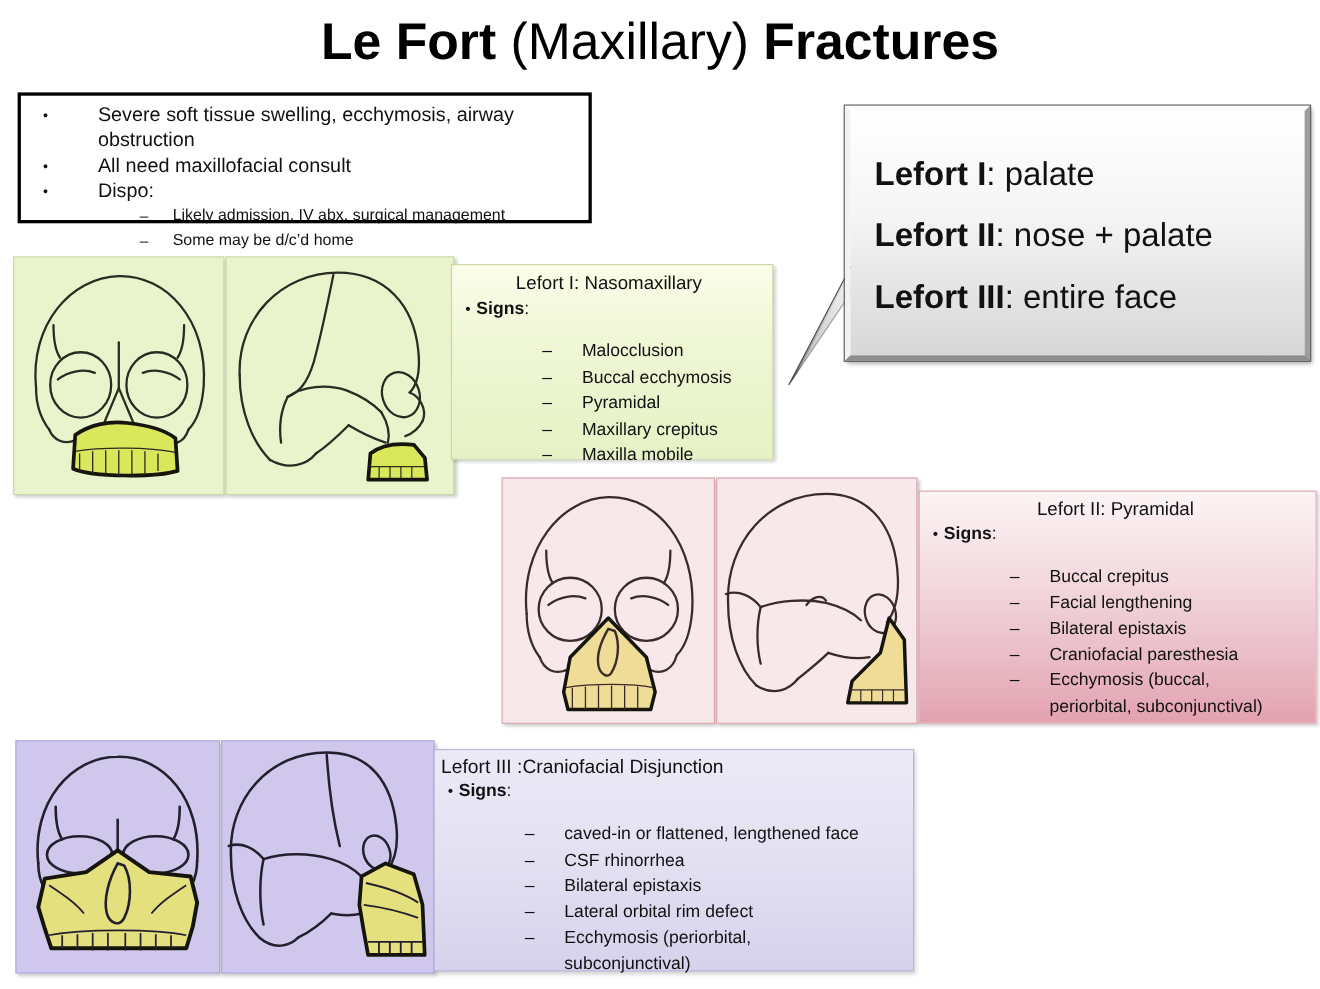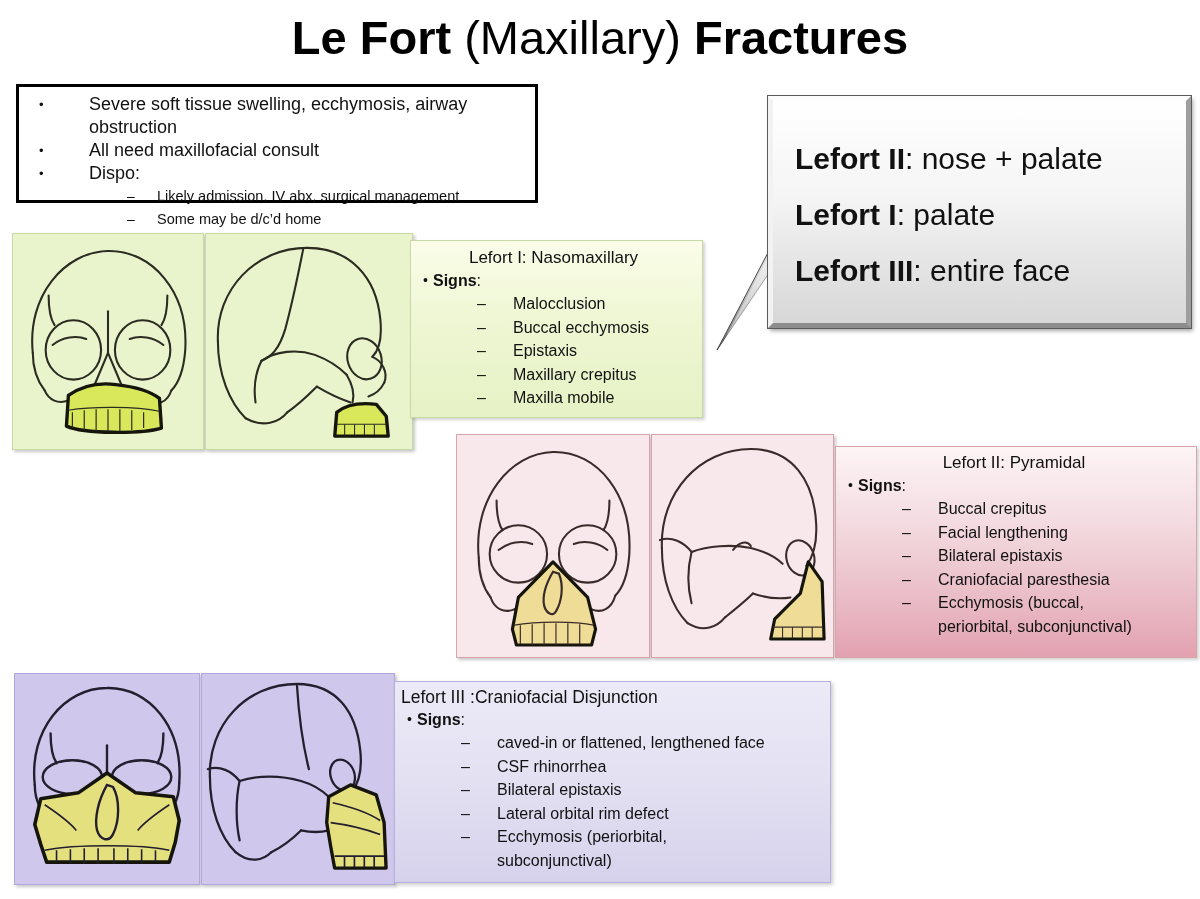--- a/index.html
+++ b/index.html
@@ -80,21 +80,21 @@
     overflow:visible;
   }
 
   
   .imgpanel{box-sizing:border-box;overflow:hidden;}
   .txtpanel{box-sizing:border-box;}
   .panel-title{font-weight:normal;font-size:17px;color:#111;text-align:center;line-height:22px;}
   .signs{position:relative;font-weight:bold;font-size:16px;color:#111;line-height:23px;padding-left:22px;}
   .signs::before{content:"\2022";position:absolute;left:12px;top:0;font-weight:normal;font-size:14px;}
   .signs i{font-style:normal;font-weight:normal;}
-  .sublist{list-style:none;margin:0;padding:0;}
+  .sublist{list-style:none;margin:16px;padding:0;}
   .sublist li{
     position:relative;font-size:16px;line-height:23.5px;color:#111;padding-left:102px;
   }
   .sublist li::before{content:"\2013";position:absolute;left:66px;top:0;}
   .sublist li.cont{padding-left:102px;}
   .sublist li.cont::before{content:"";}
 
   
   #lf1-img-a{left:12px;top:233px;width:192px;height:217px;
     background:#e9f4cd;border:1px solid #c9d9a5;
@@ -162,24 +162,24 @@
         <stop offset="55%" stop-color="#c9c9c9"></stop>
         <stop offset="100%" stop-color="#ffffff"></stop>
       </linearGradient>
     </defs>
     <polygon points="70,0 62,40 4,126" fill="url(#tailg)" stroke="#4a4a4a" stroke-width="1"></polygon>
     <polygon points="70,4 66,42 6,126" fill="#ffffff" opacity="0.45"></polygon>
   </svg>
   <div class="cbox">
     <div class="clines">
       <div class="cline">
-        <b>Lefort II</b><span>: nose + palate</span>
+        <b>Lefort I</b><span>: palate</span>
       </div>
       <div class="cline">
-        <b>Lefort I</b><span>: palate</span>
+        <b>Lefort II</b><span>: nose + palate</span>
       </div>
       <div class="cline">
         <b>Lefort III</b><span>: entire face</span>
       </div>
     </div>
   </div>
 </div>
 
 <div class="abs imgpanel" id="lf1-img-a">
   <svg viewBox="0 0 192 217" width="190" height="215">
@@ -231,21 +231,21 @@
     </g>
   </svg>
 </div>
 
 <div class="abs txtpanel" id="lf1-txt">
   <div class="panel-title">Lefort I: Nasomaxillary</div>
   <div class="signs"><span>Signs</span><i>:</i></div>
   <ul class="sublist">
     <li>Malocclusion</li>
     <li>Buccal ecchymosis</li>
-    <li>Epistaxis</li>
+    <li>Pyramidal</li>
     <li>Maxillary crepitus</li>
     <li>Maxilla mobile</li>
   </ul>
 </div>
 
 <div class="abs imgpanel" id="lf2-img-a">
   <svg viewBox="0 0 194 224" width="192" height="222">
     <g fill="none" stroke="#3a2b2b" stroke-width="2.1" stroke-linecap="round" stroke-linejoin="round">
       <path d="M22 124 C16 64 54 18 97 17 C142 16 178 60 174 122 C172 146 166 156 160 162"></path>
       <path d="M22 124 C22 144 28 156 34 164"></path>

